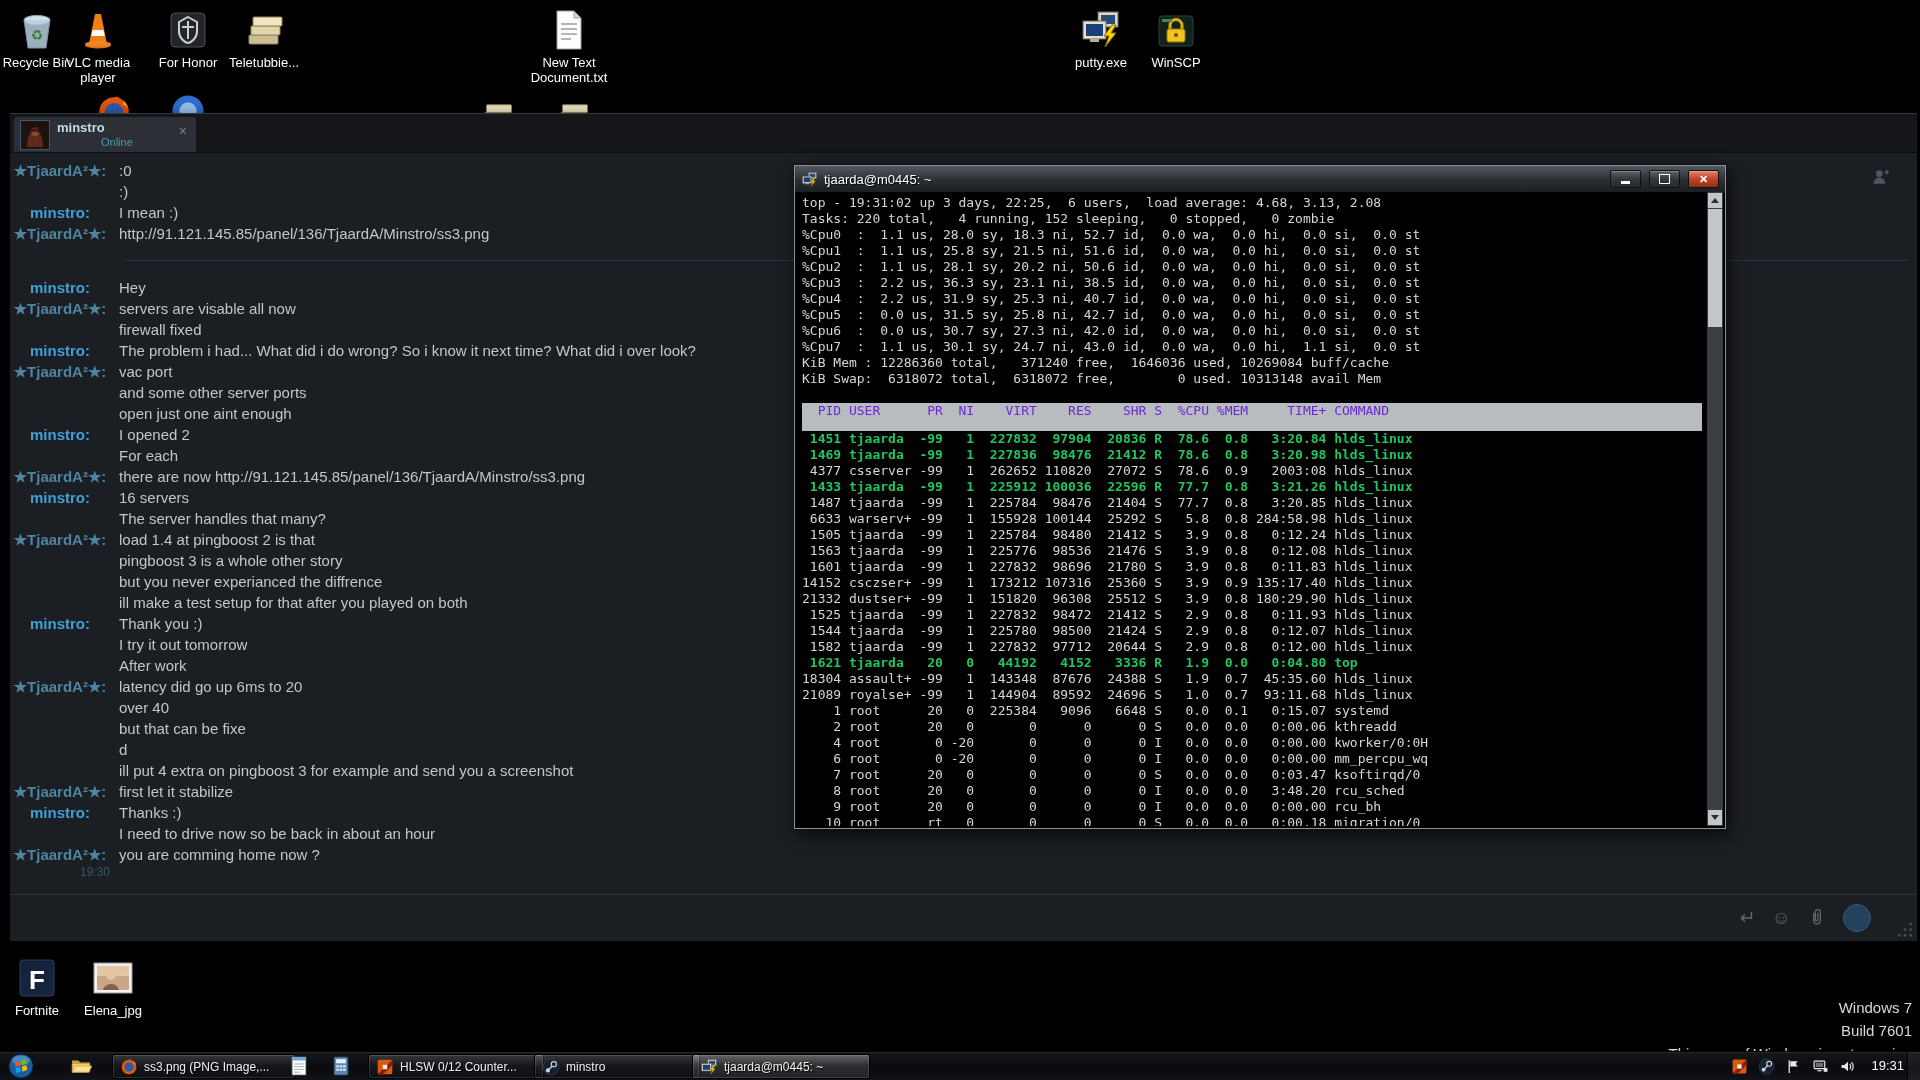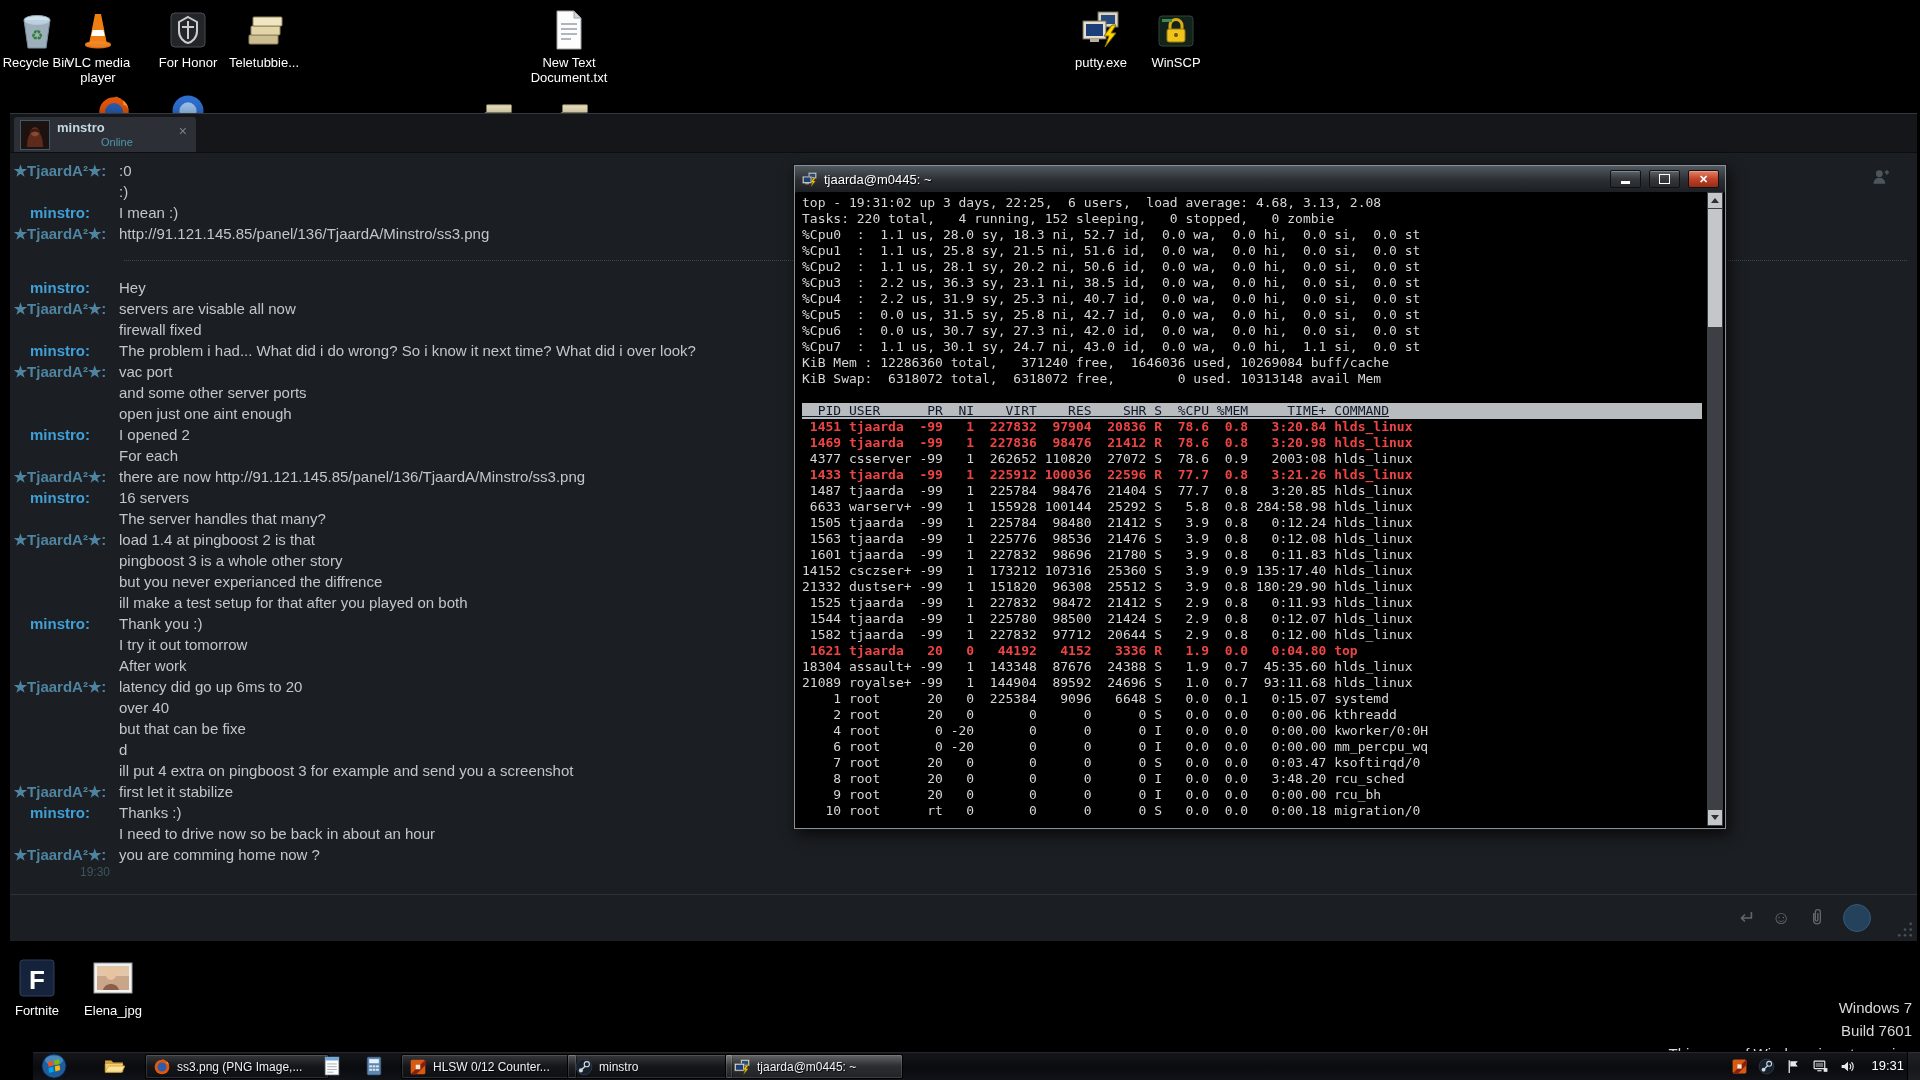--- a/index.html
+++ b/index.html
@@ -70,37 +70,37 @@
         background:linear-gradient(#5c6269,#34383d 50%,#26292d);display:flex;align-items:center;
         justify-content:center;cursor:pointer;box-shadow:inset 0 1px 0 rgba(255,255,255,.25);}
   .wbtn.close{background:linear-gradient(#e2836b,#c14228 50%,#972c15);}
   .wbtn .mingl{width:9px;height:3px;background:#fff;margin-top:6px;}
   .wbtn .maxgl{width:9px;height:8px;border:1px solid #fff;}
   .wbtn .xgl{color:#fff;font:bold 11px/11px "Liberation Sans",sans-serif;}
 
   #putty-content{position:absolute;left:2px;right:2px;top:26px;bottom:2px;background:#000;overflow:hidden;}
   #term-lines{position:absolute;left:5px;top:3px;right:21px;}
   .tline{height:16px;font:13px/16px "DejaVu Sans Mono",monospace;white-space:pre;color:#d6d6d6;}
-  .tline.bold{font-weight:bold;color:#ef4444;}
-  .thead{height:16px;font:13px/16px "DejaVu Sans Mono",monospace;white-space:pre;
-         background:#b9bcbf;color:#0f172a;text-decoration:underline;}
+  .tline.bold{font-weight:bold;color:#22c55e;}
+  .thead{height:28px;font:13px/16px "DejaVu Sans Mono",monospace;white-space:pre;
+         background:#b9bcbf;color:#6d28d9;}
   #term-scrollbar{position:absolute;right:0;top:0;bottom:0;width:16px;background:#3c4045;}
   .sb-btn{position:absolute;left:1px;right:1px;height:15px;background:#c3c7ca;display:flex;
           align-items:center;justify-content:center;cursor:pointer;}
   .sb-btn.up{top:1px;} .sb-btn.down{bottom:1px;}
   .sb-arrow-up{width:0;height:0;border-left:4px solid transparent;border-right:4px solid transparent;
                border-bottom:5px solid #2d3033;}
   .sb-arrow-down{width:0;height:0;border-left:4px solid transparent;border-right:4px solid transparent;
                  border-top:5px solid #2d3033;}
   #term-thumb{position:absolute;left:1px;right:1px;top:17px;height:118px;background:#c3c7ca;cursor:grab;}
 
   
   #taskbar{position:absolute;left:0;right:0;bottom:0;height:28px;z-index:5;
            background:linear-gradient(#15171b,#0a0b0e 55%,#101318);border-top:1px solid #000;
-           box-shadow:inset 0 1px 0 rgba(255,255,255,.07);margin-left:33px;}
+           box-shadow:inset 0 1px 0 rgba(255,255,255,.07);}
   #start-orb{position:absolute;left:8px;top:1px;width:26px;height:26px;cursor:pointer;}
   #start-orb svg{width:100%;height:100%;display:block;}
   .pinned{position:absolute;top:3px;width:22px;height:22px;cursor:pointer;}
   .pinned svg{width:100%;height:100%;display:block;}
   .tbtn{position:absolute;top:2px;height:23px;border:1px solid #000;border-radius:2px;cursor:pointer;
         background:linear-gradient(rgba(255,255,255,.15),rgba(255,255,255,.05) 45%,rgba(0,0,0,.12));
         box-shadow:inset 0 0 0 1px rgba(255,255,255,.13);
         display:flex;align-items:center;gap:6px;padding:0 7px;overflow:hidden;}
   .tbtn.active{background:linear-gradient(rgba(255,255,255,.34),rgba(255,255,255,.15) 45%,rgba(255,255,255,.07));}
   .tbtn .ticon{width:18px;height:18px;flex:none;}

